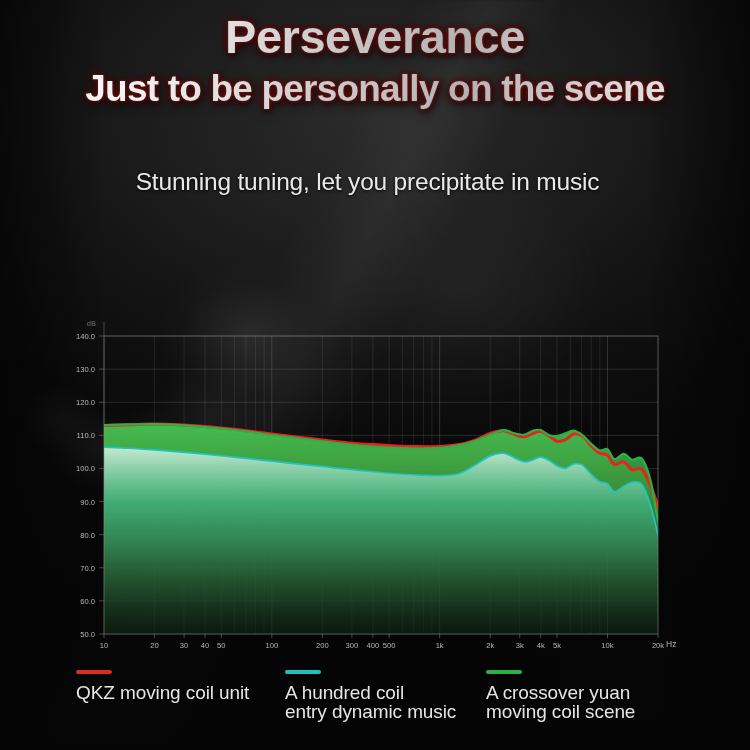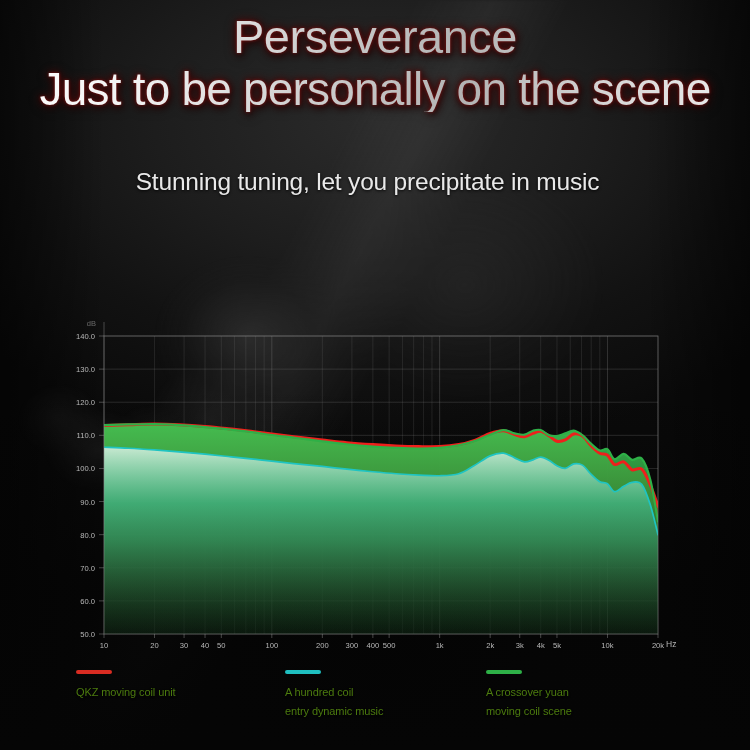--- a/index.html
+++ b/index.html
@@ -36,30 +36,30 @@
   #bg-vignette{
     position:absolute; inset:0;
     background:
       linear-gradient(to bottom, rgba(0,0,0,0) 52%, rgba(4,4,4,.78) 78%, #050505 100%),
       linear-gradient(to right, rgba(0,0,0,.55) 0%, rgba(0,0,0,0) 14%, rgba(0,0,0,0) 86%, rgba(0,0,0,.55) 100%);
   }
 
   
   #headline{ position:absolute; left:0; right:0; top:8px; text-align:center; }
   .hl-line{
-    font-weight:normal;
+    font-weight:bold;
     background:linear-gradient(100deg,#ffffff 0%,#f2f2f2 18%,#c9c9c9 45%,#b3b3b3 62%,#d8d8d8 82%,#efefef 100%);
     -webkit-background-clip:text; background-clip:text; color:transparent;
     -webkit-text-fill-color:transparent;
     filter:drop-shadow(0 0 1.5px #7d1212) drop-shadow(0 0 4px #5e0d0d) drop-shadow(1px 2px 3px rgba(0,0,0,.9));
     letter-spacing:-0.5px;
     white-space:nowrap;
   }
   #hl-title{ font-size:47px; line-height:58px; }
-  #hl-sub{ font-size:46px; line-height:46px; letter-spacing:-0.8px; }
+  #hl-sub{ font-size:37px; line-height:46px; letter-spacing:-0.8px; }
 
   
   #description{
     position:absolute; left:0; right:15px; top:160px;
     text-align:center; color:#e9e9e9;
     font-size:24.5px; line-height:43px; letter-spacing:-0.2px;
     text-shadow:0 1px 3px rgba(0,0,0,.9);
   }
   .desc-line{ white-space:nowrap; }
 
@@ -71,21 +71,21 @@
 
   
   #legend{
     position:absolute; left:0; top:670px; width:750px; height:80px;
   }
   .legend-item{ position:absolute; top:0; }
   .legend-swatch{
     width:36px; height:4px; border-radius:2px; margin-bottom:9px;
   }
   .legend-text{
-    color:#4d7c0f; font-size:11px; line-height:19px; letter-spacing:-0.1px;
+    color:#e5e5e5; font-size:19px; line-height:19px; letter-spacing:-0.1px;
     text-shadow:0 1px 2px rgba(0,0,0,.9); white-space:nowrap;
   }
 </style>
 </head>
 <body>
 
 <div id="bg-base"></div>
 <div id="bg-photo"></div>
 <div id="bg-vignette"></div>
 

